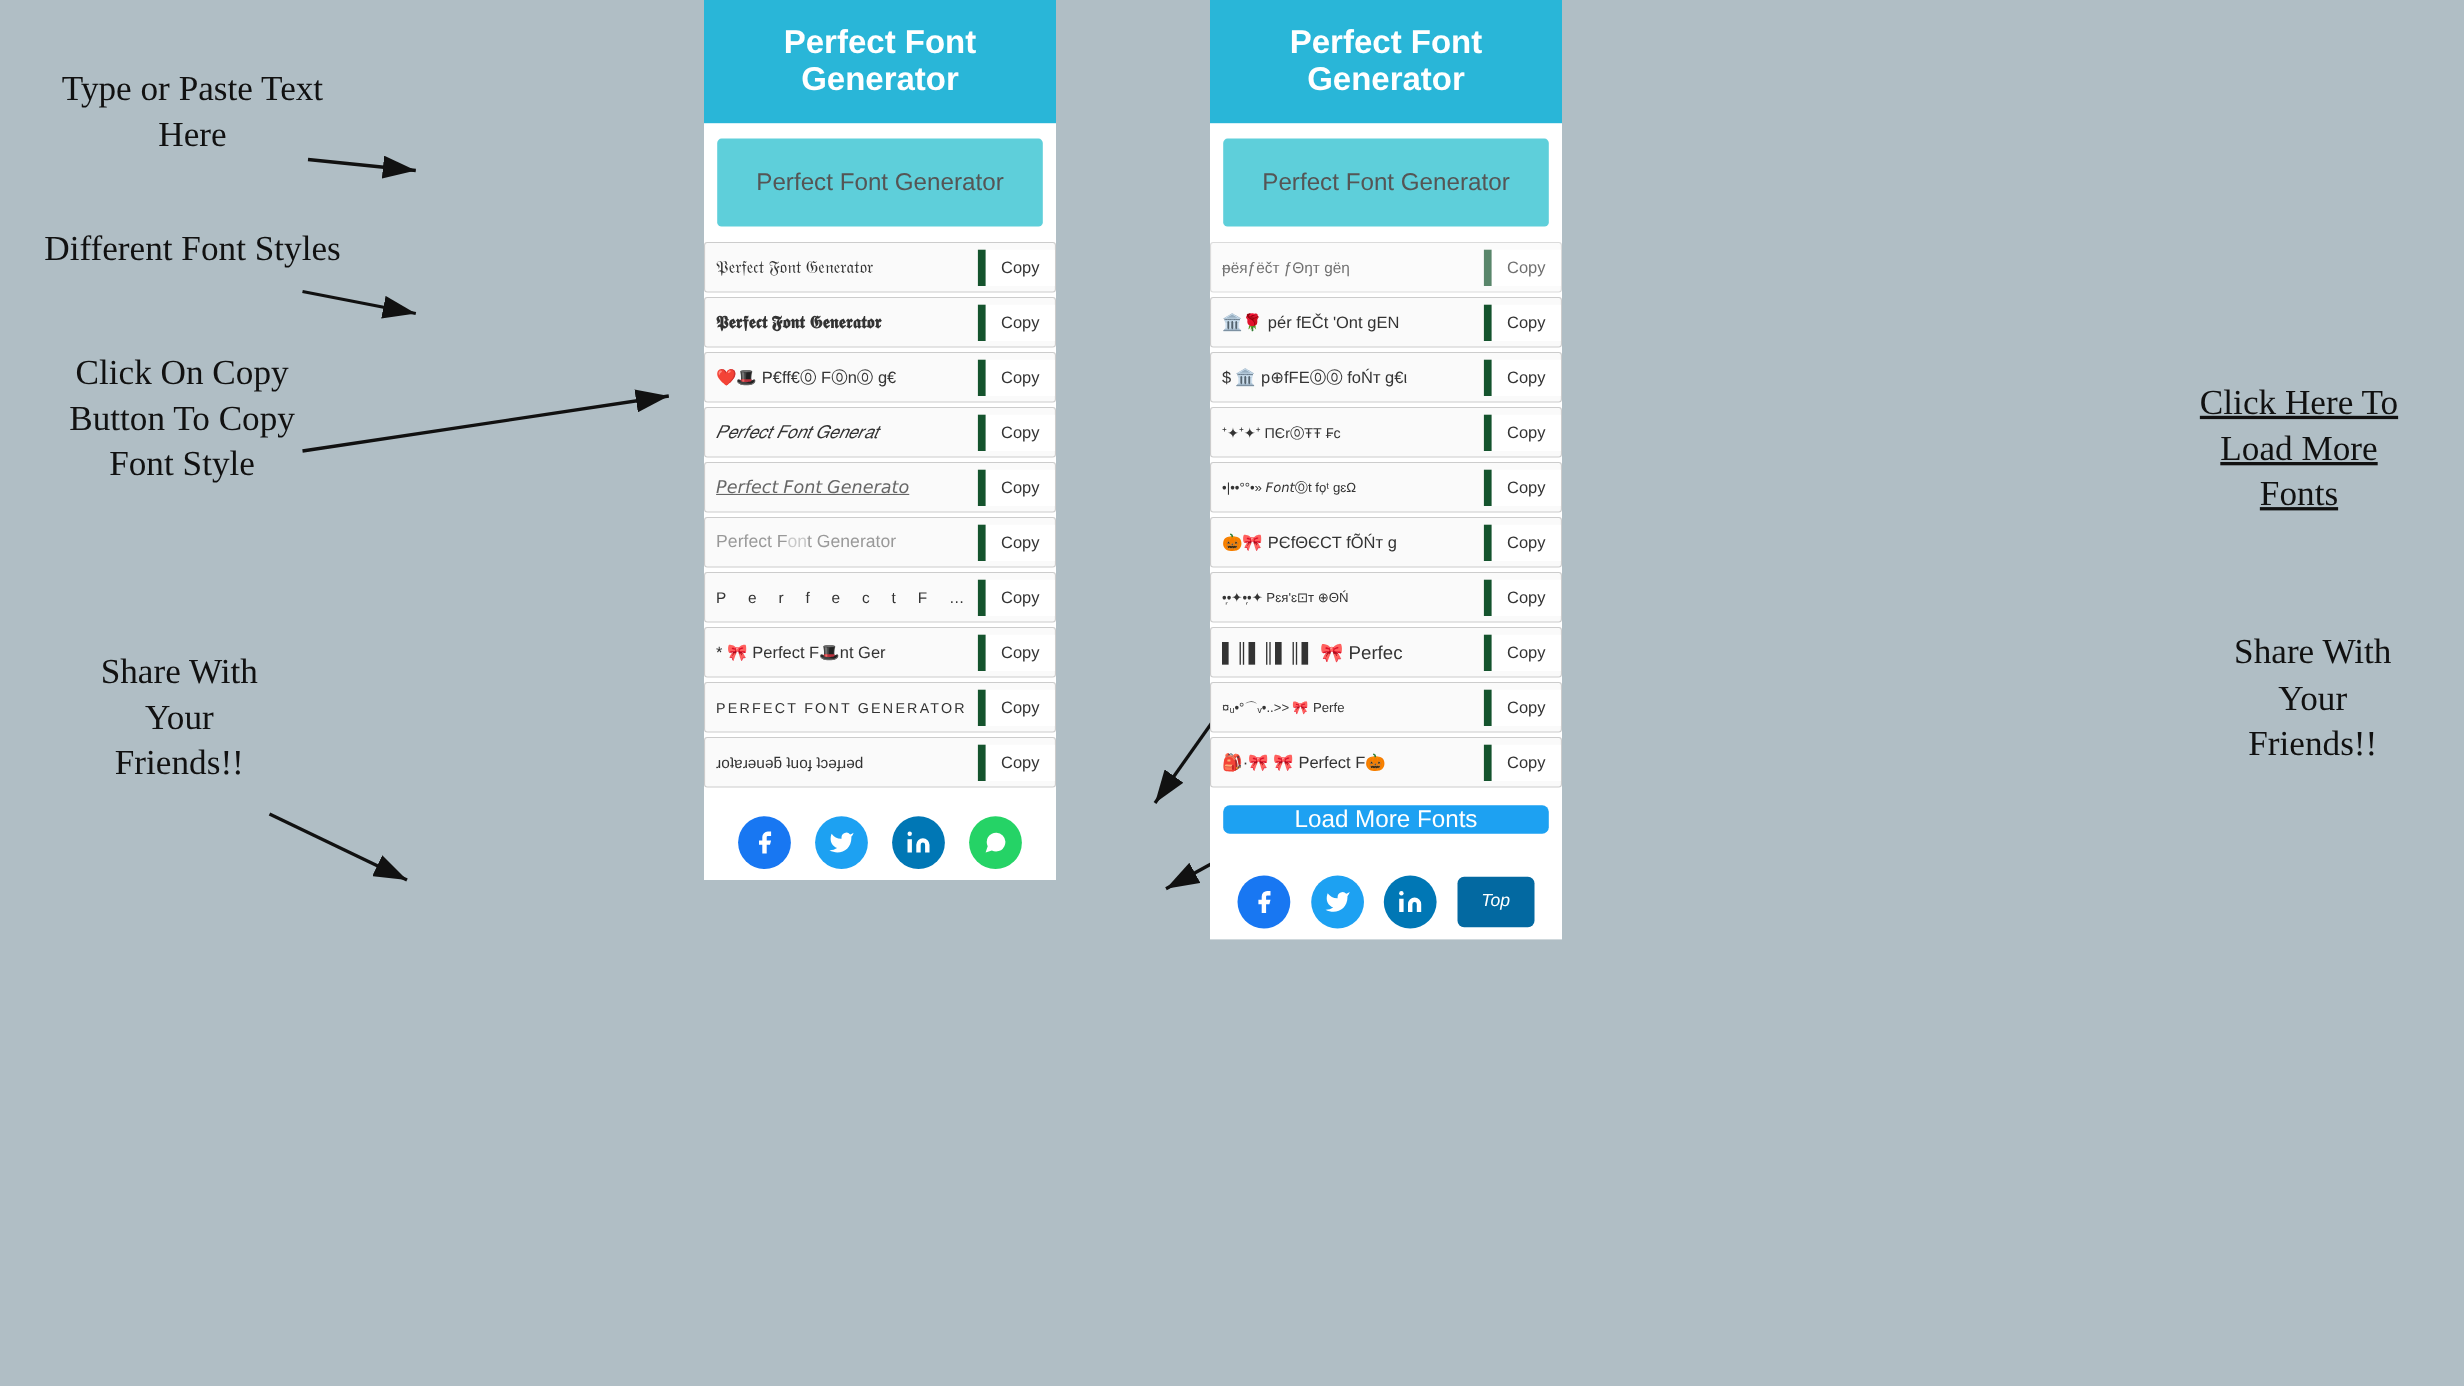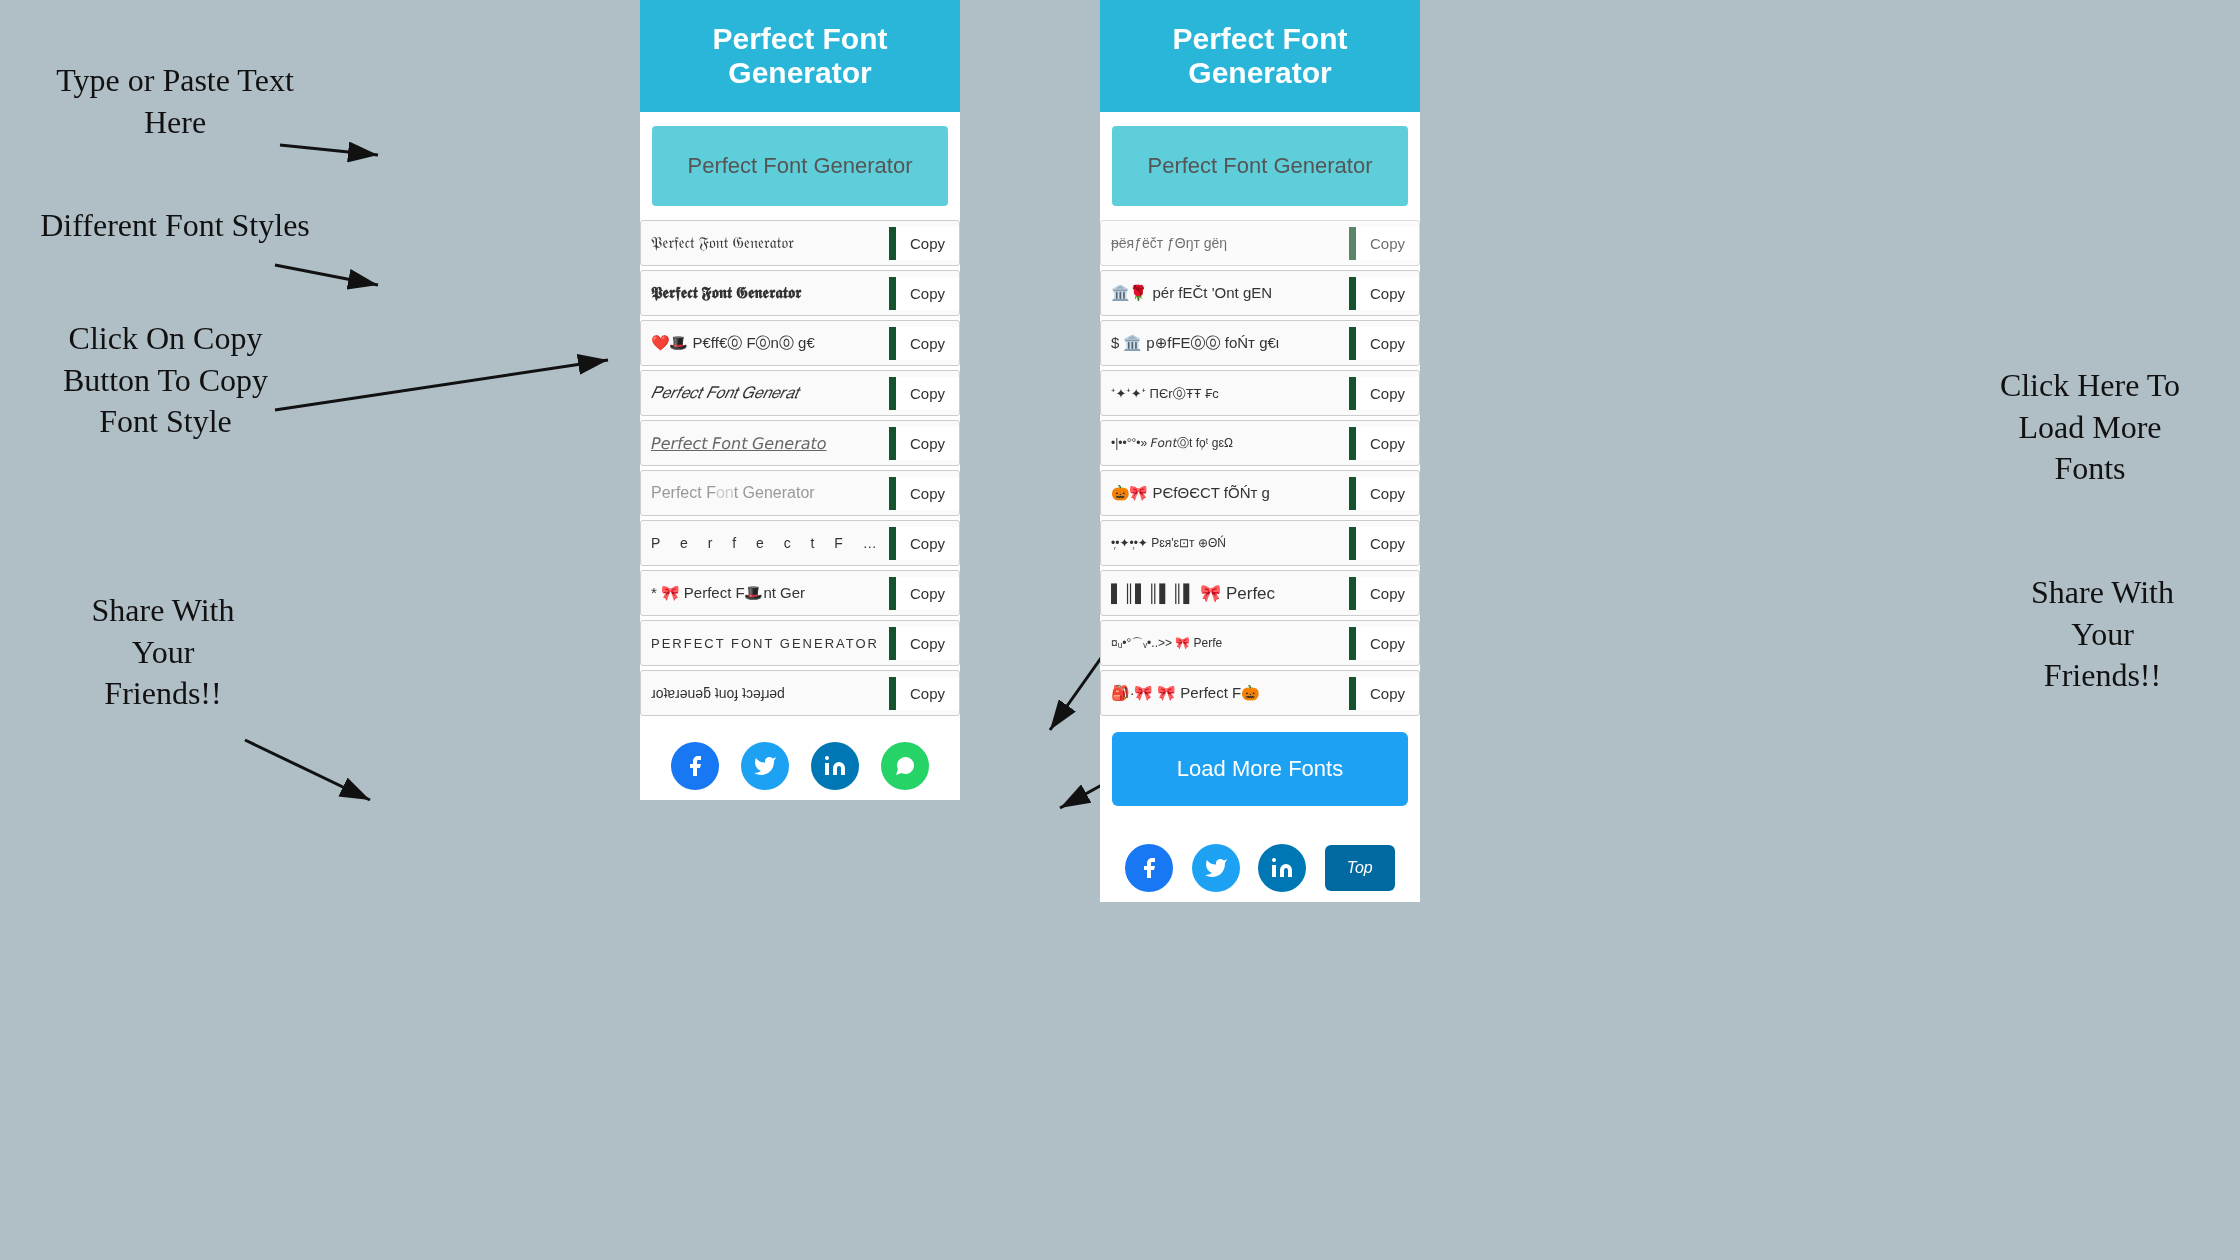--- a/index.html
+++ b/index.html
@@ -132,21 +132,21 @@
     .social-twitter { background: #1da1f2; color: #fff; }
     .social-linkedin { background: #0077b5; color: #fff; }
     .social-whatsapp { background: #25d366; color: #fff; }
 
     
     .load-more-btn {
       background: #1da1f2;
       color: #fff;
       border: none;
       border-radius: 6px;
-      padding: 24px 0;
+      padding: 0 0;
       width: calc(100% - 24px);
       margin: 12px;
       font-size: 22px;
       cursor: pointer;
       text-align: center;
     }
 
     
     .top-btn {
       background: #0369a1;
@@ -195,21 +195,21 @@
 <div class="annotation" style="top:60px; left:30px; width:290px;">Type or Paste Text
 Here</div>
 
 <div class="annotation" style="top:205px; left:30px; width:290px;">Different Font
 Styles</div>
 
 <div class="annotation" style="top:318px; left:18px; width:295px;">Click On Copy<br>Button To Copy<br>Font Style</div>
 
 <div class="annotation" style="top:590px; left:28px; width:270px;">Share With<br>Your<br>Friends!!</div>
 
-<div class="annotation" style="top:365px; right:20px; width:260px; left:auto;">Click Here To<br>Load More<br>Fonts</div>
+<div class="annotation" style="top:345px; right:20px; width:260px; left:auto;text-decoration:underline;">Click Here To<br>Load More<br>Fonts</div>
 
 <div class="annotation" style="top:572px; right:10px; width:255px; left:auto;">Share With<br>Your<br>Friends!!</div>
 
 <svg class="arrows-overlay">
 
   <defs>
     <marker id="arrowhead" markerWidth="10" markerHeight="7" refX="10" refY="3.5" orient="auto">
       <polygon points="0 0, 10 3.5, 0 7" fill="#111"></polygon>
     </marker>
   </defs>

